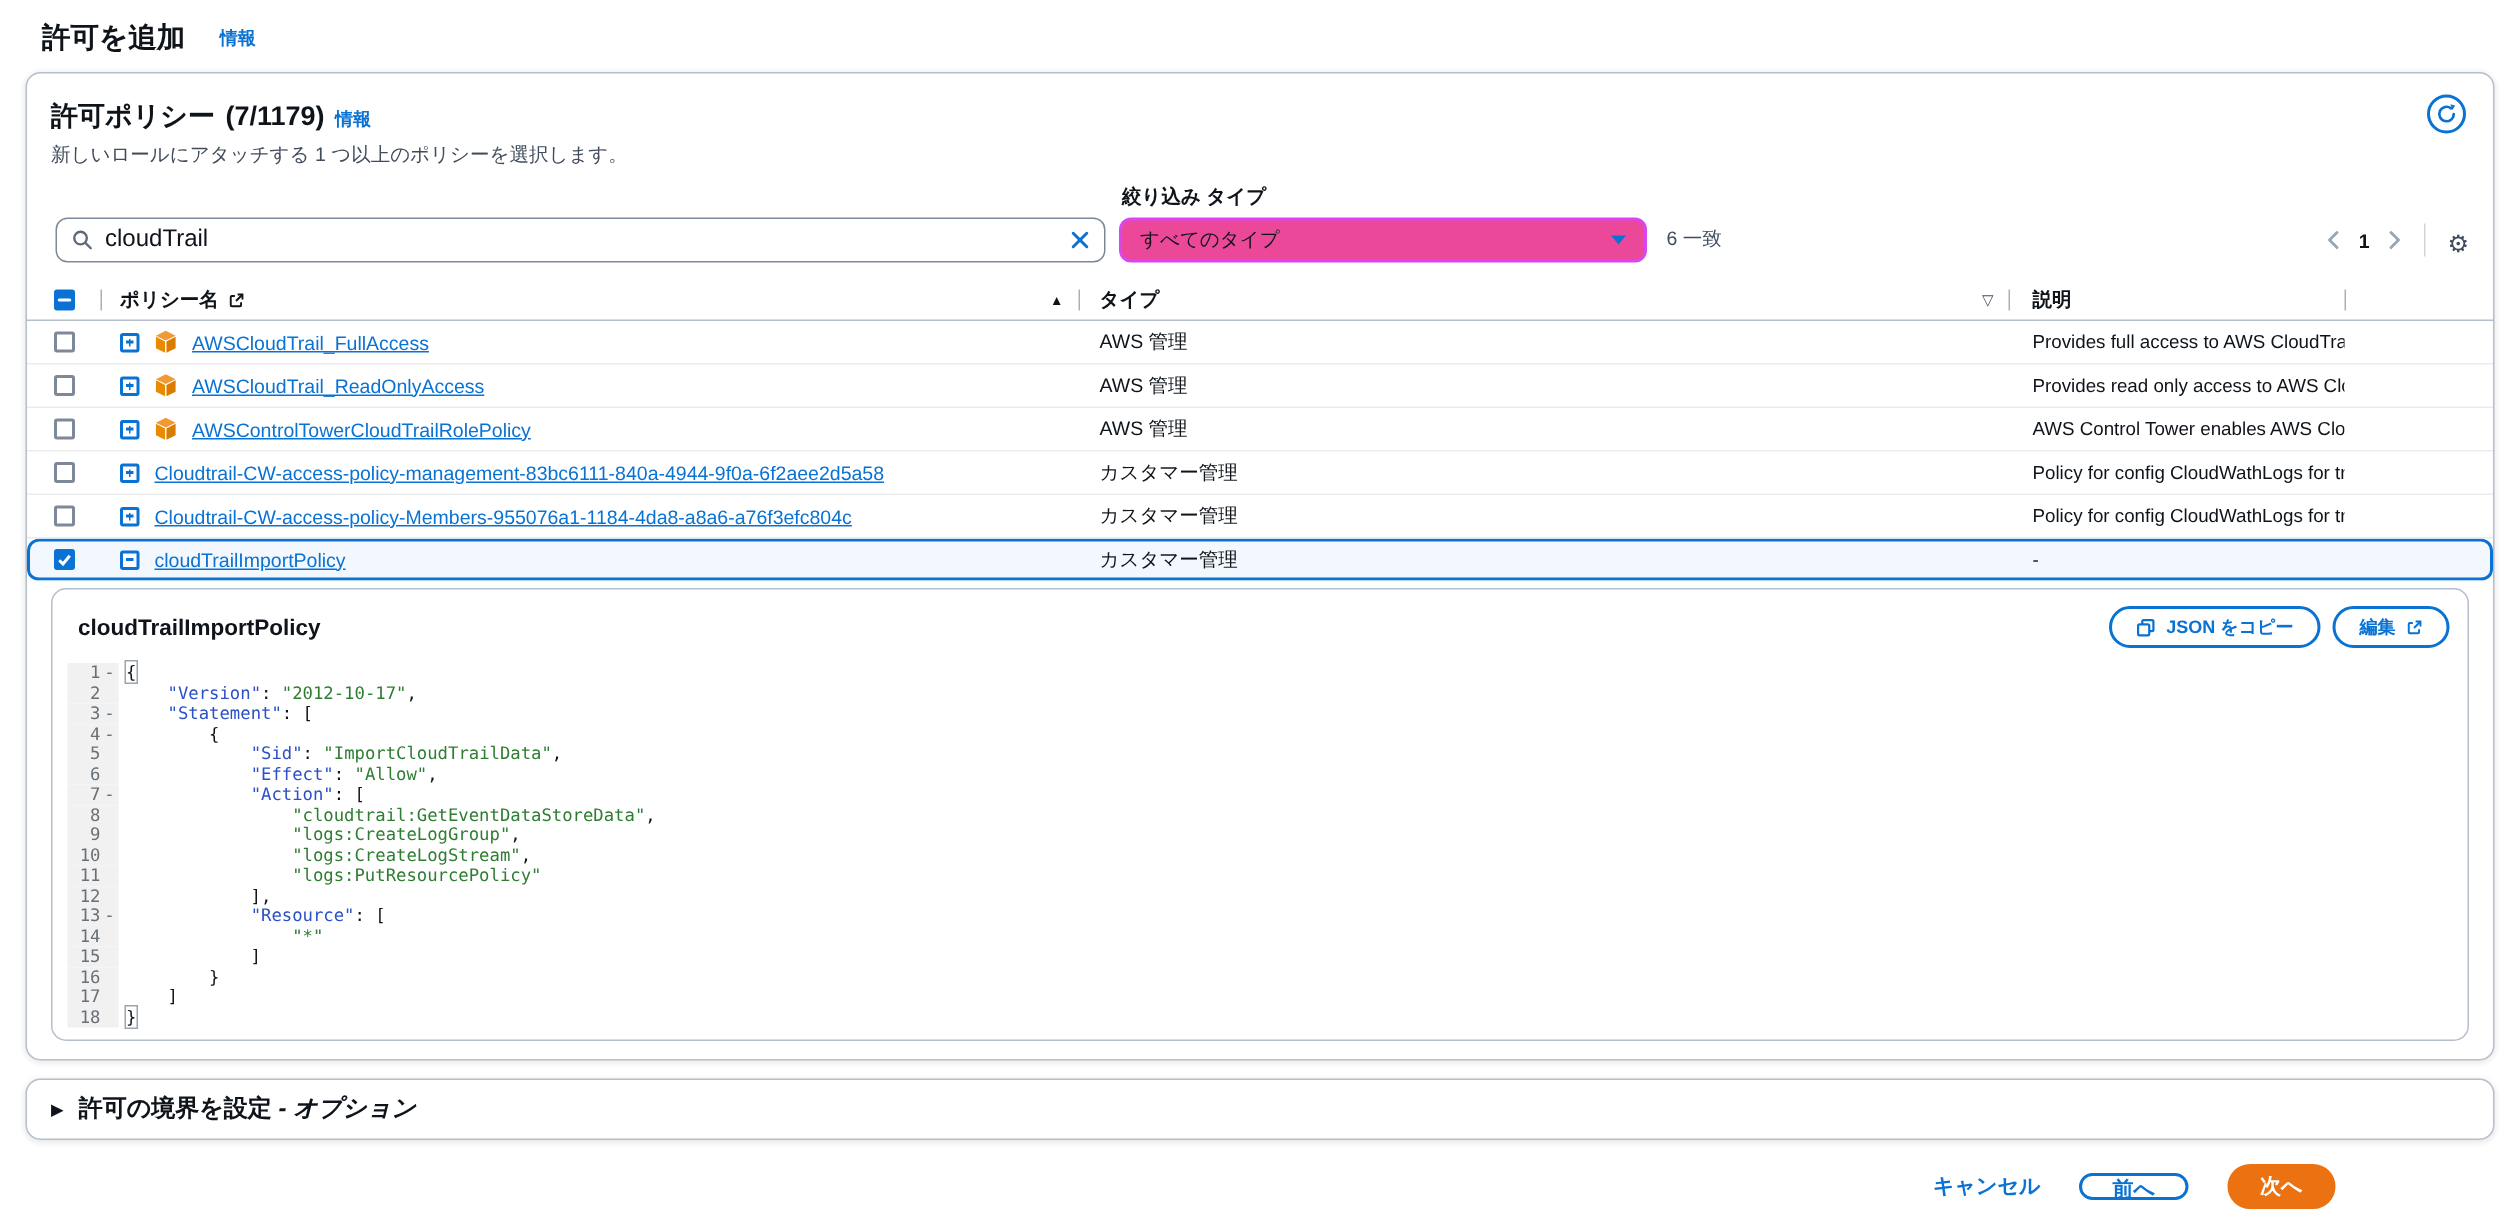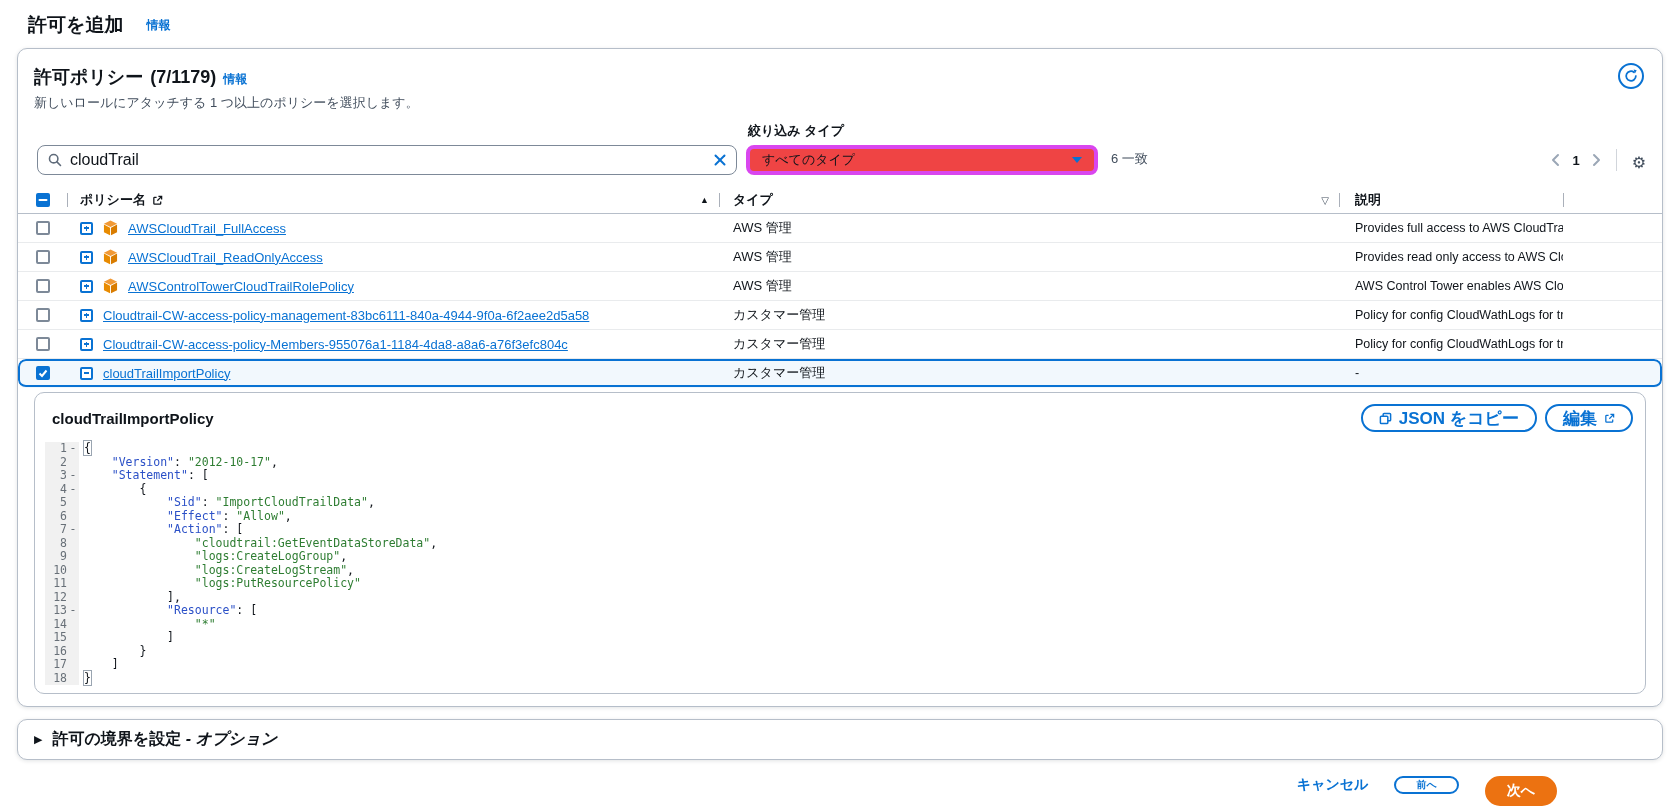--- a/index.html
+++ b/index.html
@@ -40,21 +40,21 @@
     display:flex; align-items:center; padding:0 10px; gap:8px; background:#fff;
   }
   .search-box input {
     border:none; outline:none; flex:1; font-size:16px; color:#0f141a;
     font-family:"Liberation Sans","DejaVu Sans",sans-serif;
   }
   .clear-btn { cursor:pointer; display:flex; align-items:center; }
   .filter-col { display:flex; flex-direction:column; width:352px; }
   .filter-label { font-size:13px; font-weight:bold; margin:0 0 5px 2px; }
   .select {
-    height:30px; border:4px solid #d946ef; border-radius:8px; background:#ef4444;
+    height:30px; border:2px solid #d946ef; border-radius:8px; background:#ec4899;
     display:flex; align-items:center; justify-content:space-between;
     padding:0 12px; font-size:13px; cursor:pointer;text-align:center;
   }
   .caret-down { width:0; height:0; border-left:5px solid transparent; border-right:5px solid transparent; border-top:6px solid #0972d3; }
   .match-count { font-size:13px; color:#414d5c; margin:0 0 7px 4px; white-space:nowrap; }
   .controls-spacer { flex:1; }
   .pagination { display:flex; align-items:center; gap:6px; margin:0 0 4px 0; }
   .page-chevron { background:none; border:none; cursor:pointer; display:flex; padding:2px; }
   .page-num { font-size:13px; font-weight:bold; padding:0 4px; }
   .v-divider { width:1px; height:22px; background:#d1d5db; margin:0 6px; }
@@ -111,21 +111,21 @@
   
   .detail {
     margin:4px 16px 0 16px; border:1px solid #b6bec9; border-radius:10px; background:#fff;
     overflow:hidden;
   }
   .detail-head { display:flex; align-items:center; padding:11px 12px 8px 17px; }
   .detail-title { font-size:15px; font-weight:bold; flex:1; }
   .btn-secondary {
     display:flex; align-items:center; gap:7px; height:28px; padding:0 16px;
     border:2px solid #0972d3; border-radius:16px; background:#fff;
-    color:#0972d3; font-size:17px; font-weight:bold; cursor:pointer; white-space:nowrap;
+    color:#0972d3; font-size:12px; font-weight:bold; cursor:pointer; white-space:nowrap;
     font-family:"Liberation Sans","DejaVu Sans",sans-serif;
   }
   .detail-head .btn-secondary + .btn-secondary { margin-left:8px; }
 
   .code-area { padding:2px 8px 8px 10px; }
   .code-line { display:flex; line-height:13.5px; font-family:"DejaVu Sans Mono","Liberation Mono",monospace; font-size:11.5px; }
   .gutter { flex:none; display:flex; background:#f1f1f1; }
   .ln { width:22px; text-align:right; color:#687078; }
   .fold { width:12px; text-align:center; color:#687078; cursor:pointer; }
   .code-content { padding-left:5px; white-space:pre; }
@@ -138,26 +138,26 @@
   .boundary {
     margin:12px 17px 0 17px; border:1px solid #b6bec9; border-radius:10px;
     box-shadow:0 1px 4px rgba(0,28,36,.12);
     padding:9px 16px; display:flex; align-items:center; gap:10px; background:#fff;
   }
   .boundary-caret { font-size:11px; color:#0f141a; cursor:pointer; }
   .boundary-title { font-size:16px; font-weight:bold; }
   .boundary-title .optional { font-style:italic; }
 
   
-  .footer { display:flex; justify-content:flex-end; align-items:flex-start; gap:26px; margin:16px 123px 0 0; }
+  .footer { display:flex; justify-content:flex-end; align-items:center; gap:26px; margin:16px 123px 0 0; }
   .link-btn { color:#0972d3; font-size:14px; font-weight:bold; background:none; border:none; cursor:pointer;
     font-family:"Liberation Sans","DejaVu Sans",sans-serif; }
   .btn-normal {
     height:18px; padding:0 20px; border:2px solid #0972d3; border-radius:16px; background:#fff;
-    color:#0972d3; font-size:10px; font-weight:bold; cursor:pointer;
+    color:#0972d3; font-size:14px; font-weight:bold; cursor:pointer;
     font-family:"Liberation Sans","DejaVu Sans",sans-serif;
   }
   .btn-primary {
     height:30px; padding:0 20px; border:2px solid #ec7211; border-radius:16px; background:#ec7211;
     color:#fff; font-size:14px; font-weight:bold; cursor:pointer;
     font-family:"Liberation Sans","DejaVu Sans",sans-serif;
   }
 </style>
 </head>
 <body>

